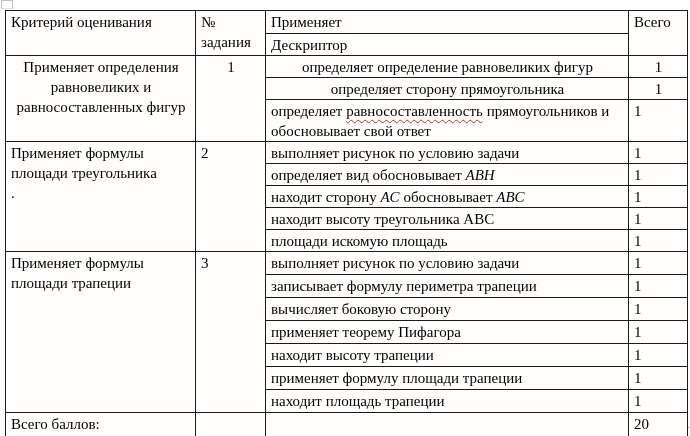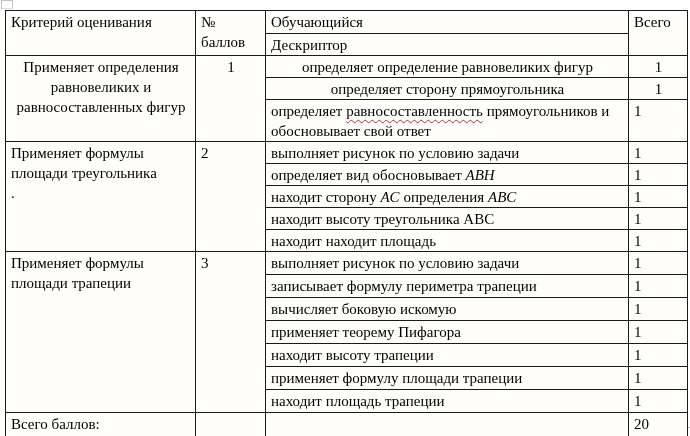--- a/index.html
+++ b/index.html
@@ -88,24 +88,24 @@
         <col class="c-score">
     </colgroup>
 
     <tbody>
         <tr class="h-head1">
       <td class="criterion-cell" rowspan="2">
         <span>Критерий оценивания</span>
       </td>
       <td class="task-cell" rowspan="2">
         <div>№</div>
-        <div>баллов</div>
-      </td>
-      <td>
-        <span>Обучающийся</span>
+        <div>задания</div>
+      </td>
+      <td>
+        <span>Применяет</span>
       </td>
       <td rowspan="2">
         <span>Всего</span>
       </td>
     </tr>
     <tr class="h-head2">
       <td>
         <span>Дескриптор</span>
       </td>
     </tr>
@@ -159,37 +159,37 @@
     <tr class="r-b2">
       <td>
         <span>определяет вид обосновывает </span><span class="it">ABH</span>
       </td>
       <td>
         <span>1</span>
       </td>
     </tr>
     <tr class="r-b2">
       <td>
-        <span>находит сторону </span><span class="it">AC</span><span> определения </span><span class="it">ABC</span>
+        <span>находит сторону </span><span class="it">AC</span><span> обосновывает </span><span class="it">ABC</span>
       </td>
       <td>
         <span>1</span>
       </td>
     </tr>
     <tr class="r-b2">
       <td>
         <span>находит высоту треугольника АВС</span>
       </td>
       <td>
         <span>1</span>
       </td>
     </tr>
     <tr class="r-b2">
       <td>
-        <span>находит находит площадь</span>
+        <span>площади искомую площадь</span>
       </td>
       <td>
         <span>1</span>
       </td>
     </tr>
 
     <tr class="r-b3">
       <td class="criterion-cell" rowspan="7">
         <span>Применяет формулы площади трапеции</span>
       </td>
@@ -206,21 +206,21 @@
     <tr class="r-b3">
       <td>
         <span>записывает формулу периметра трапеции</span>
       </td>
       <td>
         <span>1</span>
       </td>
     </tr>
     <tr class="r-b3">
       <td>
-        <span>вычисляет боковую искомую</span>
+        <span>вычисляет боковую сторону</span>
       </td>
       <td>
         <span>1</span>
       </td>
     </tr>
     <tr class="r-b3">
       <td>
         <span>применяет теорему Пифагора</span>
       </td>
       <td>

